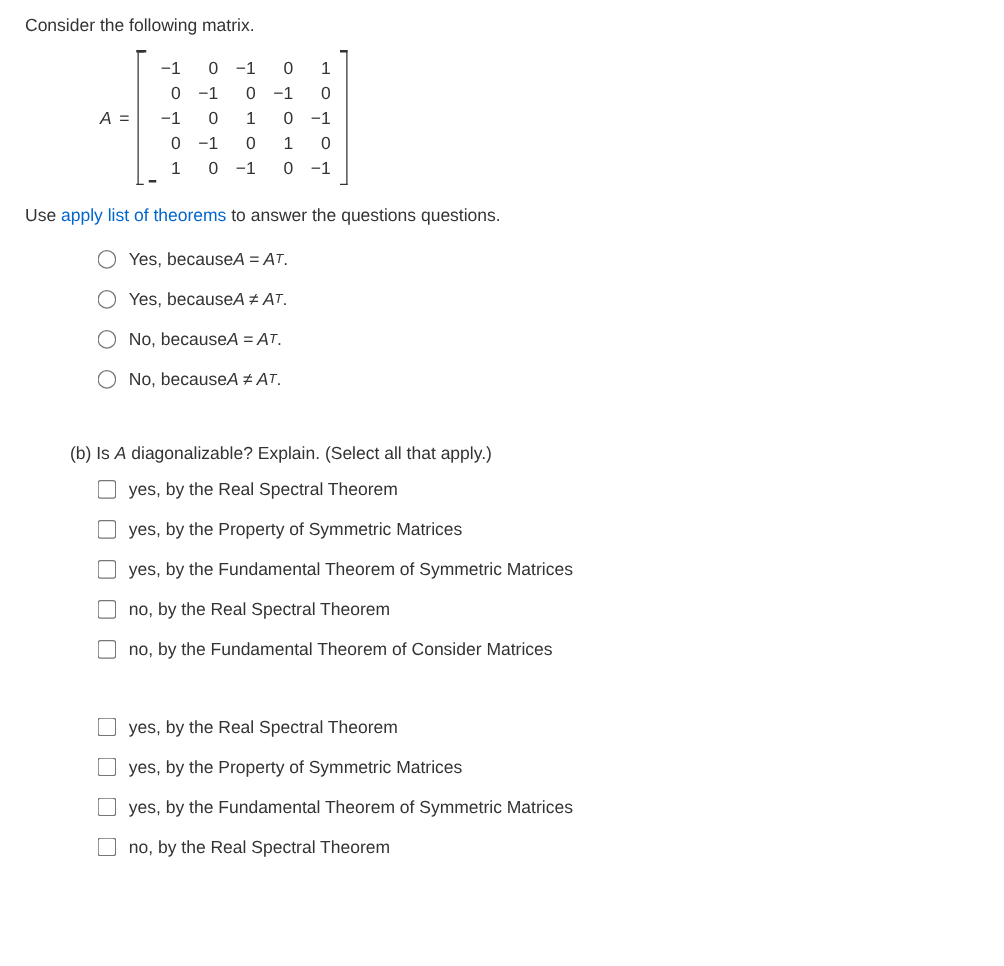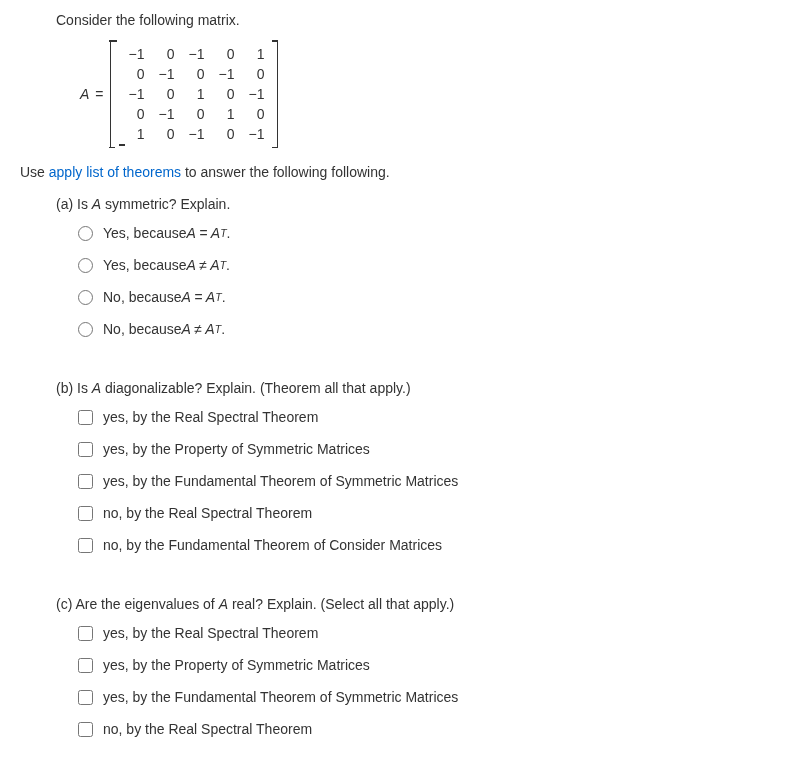--- a/index.html
+++ b/index.html
@@ -10,21 +10,20 @@
     body {
       font-family: Arial, Helvetica, sans-serif;
       font-size: 14px;
       color: #333;
       padding: 12px 20px;
       width: 803px;
       background: #fff;
     }
     .intro {
       margin-bottom: 12px;
-      margin-left: 36px;
     }
     .matrix-container {
       display: flex;
       align-items: center;
       margin: 8px 0 16px 60px;
     }
     .matrix-label {
       font-style: italic;
       margin-right: 6px;
     }
@@ -162,70 +161,67 @@
           <div class="matrix-cell">0</div>
           <div class="matrix-cell">−1</div>
           <div class="matrix-cell">0</div>
           <div class="matrix-cell">−1</div>
         </div>
       </div>
   </div>
 </div>
 
 <div class="instruction">
-  <span>Use </span><a class="link">apply list of theorems</a><span> to answer the following following.</span>
+  <span>Use </span><a class="link">apply list of theorems</a><span> to answer the questions questions.</span>
+</div>
+
+<div class="question-block">
+  <div id="part-a-options">
+      <div class="option-row">
+        <input type="radio" name="partA" style="">
+        <span class="option-label">
+          <span>Yes, because </span>
+          <span class="italic math-expr">A = A</span>
+          <span class="sup">T</span>
+          <span>.</span>
+        </span>
+      </div>
+      <div class="option-row">
+        <input type="radio" name="partA" style="">
+        <span class="option-label">
+          <span>Yes, because </span>
+          <span class="italic math-expr">A ≠ A</span>
+          <span class="sup">T</span>
+          <span>.</span>
+        </span>
+      </div>
+      <div class="option-row">
+        <input type="radio" name="partA" style="">
+        <span class="option-label">
+          <span>No, because </span>
+          <span class="italic math-expr">A = A</span>
+          <span class="sup">T</span>
+          <span>.</span>
+        </span>
+      </div>
+      <div class="option-row">
+        <input type="radio" name="partA" style="">
+        <span class="option-label">
+          <span>No, because </span>
+          <span class="italic math-expr">A ≠ A</span>
+          <span class="sup">T</span>
+          <span>.</span>
+        </span>
+      </div>
+    </div>
 </div>
 
 <div class="question-block">
   <div class="question-text">
-    <span>(a) Is </span><span class="italic">A</span><span> symmetric? Explain.</span>
-  </div>
-  <div id="part-a-options">
-      <div class="option-row">
-        <input type="radio" name="partA" style="">
-        <span class="option-label">
-          <span>Yes, because </span>
-          <span class="italic math-expr">A = A</span>
-          <span class="sup">T</span>
-          <span>.</span>
-        </span>
-      </div>
-      <div class="option-row">
-        <input type="radio" name="partA" style="">
-        <span class="option-label">
-          <span>Yes, because </span>
-          <span class="italic math-expr">A ≠ A</span>
-          <span class="sup">T</span>
-          <span>.</span>
-        </span>
-      </div>
-      <div class="option-row">
-        <input type="radio" name="partA" style="">
-        <span class="option-label">
-          <span>No, because </span>
-          <span class="italic math-expr">A = A</span>
-          <span class="sup">T</span>
-          <span>.</span>
-        </span>
-      </div>
-      <div class="option-row">
-        <input type="radio" name="partA" style="">
-        <span class="option-label">
-          <span>No, because </span>
-          <span class="italic math-expr">A ≠ A</span>
-          <span class="sup">T</span>
-          <span>.</span>
-        </span>
-      </div>
-    </div>
-</div>
-
-<div class="question-block">
-  <div class="question-text">
-    <span>(b) Is </span><span class="italic">A</span><span> diagonalizable? Explain. (Theorem all that apply.)</span>
+    <span>(b) Is </span><span class="italic">A</span><span> diagonalizable? Explain. (Select all that apply.)</span>
   </div>
   <div id="part-b-options">
       <div class="option-row">
         <input type="checkbox" style="">
         <span class="option-label">yes, by the Real Spectral Theorem</span>
       </div>
       <div class="option-row">
         <input type="checkbox" style="">
         <span class="option-label">yes, by the Property of Symmetric Matrices</span>
       </div>
@@ -238,23 +234,20 @@
         <span class="option-label">no, by the Real Spectral Theorem</span>
       </div>
       <div class="option-row">
         <input type="checkbox" style="">
         <span class="option-label">no, by the Fundamental Theorem of Consider Matrices</span>
       </div>
     </div>
 </div>
 
 <div class="question-block" style="margin-bottom:10px;">
-  <div class="question-text">
-    <span>(c) Are the eigenvalues of </span><span class="italic">A</span><span> real? Explain. (Select all that apply.)</span>
-  </div>
   <div id="part-c-options">
       <div class="option-row">
         <input type="checkbox" style="">
         <span class="option-label">yes, by the Real Spectral Theorem</span>
       </div>
       <div class="option-row">
         <input type="checkbox" style="">
         <span class="option-label">yes, by the Property of Symmetric Matrices</span>
       </div>
       <div class="option-row">

